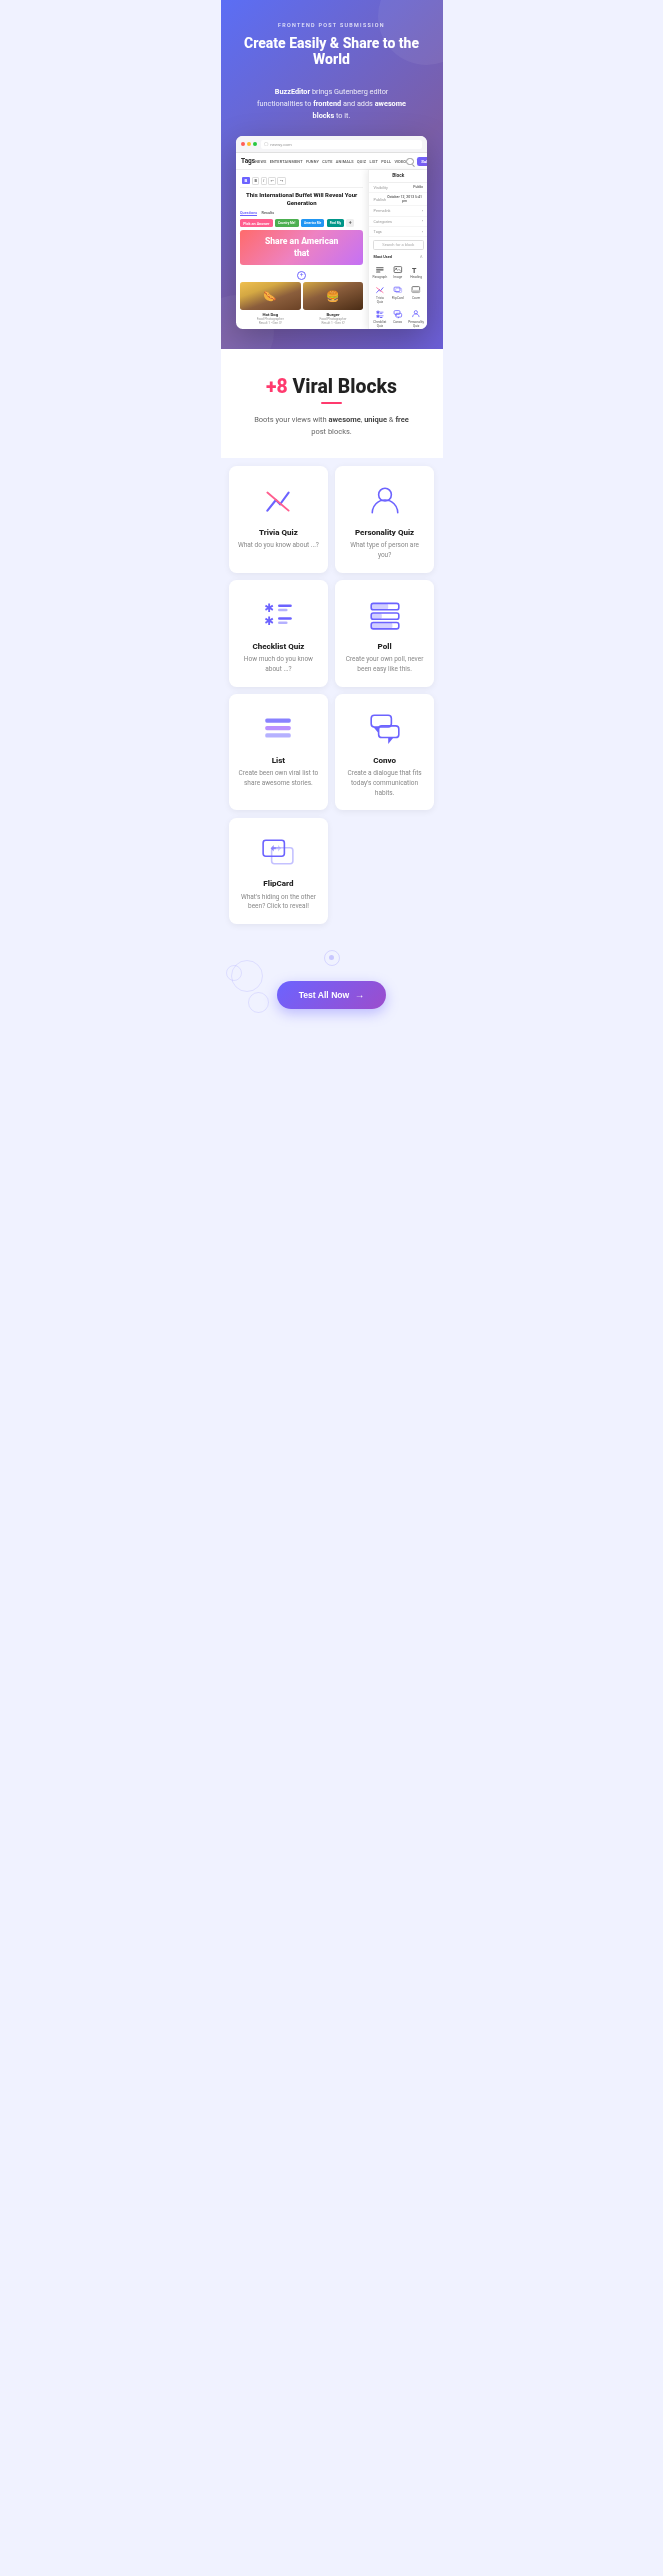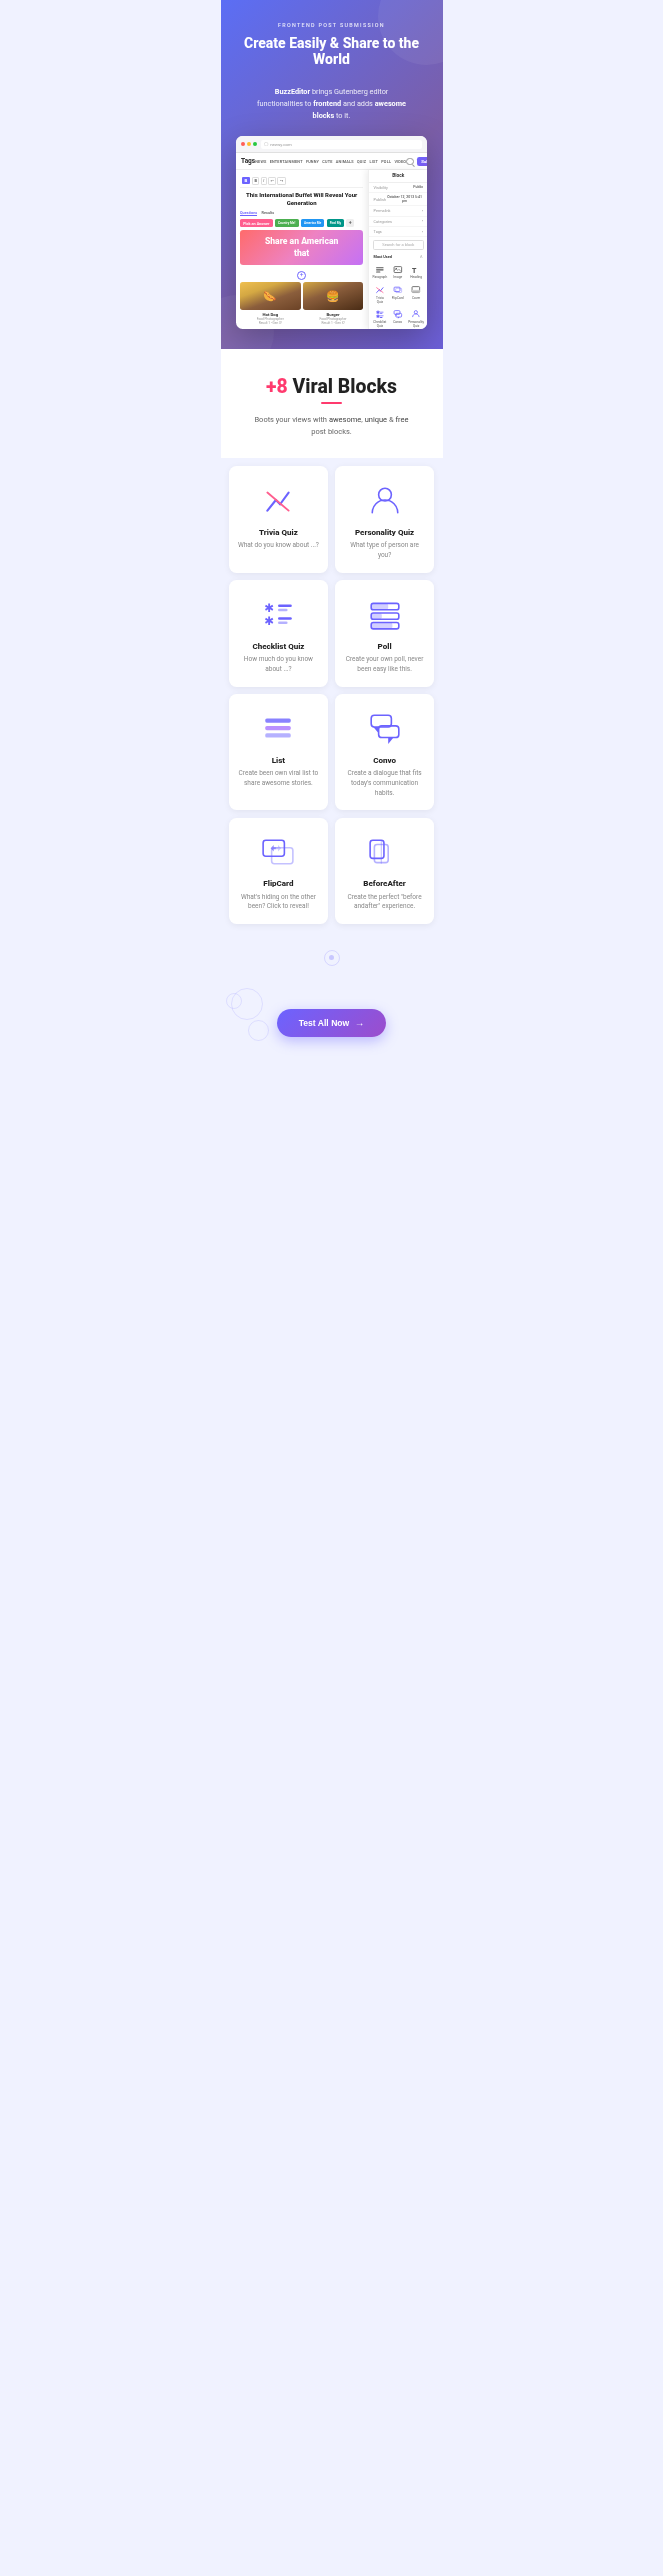--- a/index.html
+++ b/index.html
@@ -305,21 +305,21 @@
     }
     .viral-desc {
       font-size: 7.5px;
       color: #666;
       line-height: 1.6;
       max-width: 162px;
       margin: 0 auto;
     }
     .viral-desc strong {
       color: #444;
-      font-weight: 400;
+      font-weight: 700;
     }
 
     
     .features-grid {
       background: #f0f2ff;
       padding: 8.6px;
       display: grid;
       grid-template-columns: 1fr 1fr;
       gap: 7.5px;
     }
@@ -380,21 +380,20 @@
       gap: 5.4px;
       background: linear-gradient(135deg, #6c63ff, #9c4dcc);
       color: #fff;
       font-size: 8.6px;
       font-weight: 700;
       padding: 8.6px 21.5px;
       border-radius: 27px;
       cursor: pointer;
       box-shadow: 0 4.3px 13px rgba(108,99,255,0.4);
       border: none;
-      margin-top: 28px;
     }
     .cta-arrow {
       font-size: 9.7px;
     }
   </style>
 </head>
 <body>
 
 <div class="hero">
   <div class="hero-subtitle">FRONTEND POST SUBMISSION</div>
@@ -738,31 +737,20 @@
 
         <path d="M18 25 L24 19 L24 23 L28 23 L28 27 L24 27 L24 31 Z" fill="#6c63ff" opacity="0.7"></path>
         <path d="M38 25 L32 19 L32 23 L28 23 L28 27 L32 27 L32 31 Z" fill="#6c63ff" opacity="0.3"></path>
         <rect x="20" y="24" width="40" height="30" rx="5" fill="none" stroke="#6c63ff" stroke-width="3" opacity="0.4"></rect>
       </svg>
     </div>
     <div class="feature-title">FlipCard</div>
     <div class="feature-desc">What's hiding on the other been? Click to reveal!</div>
   </div>
 
-  <div class="feature-card">
-    <div class="feature-icon beforeafter-icon">
-      <svg width="34" height="34" viewBox="0 0 64 64">
-        <rect x="4" y="10" width="26" height="34" rx="5" fill="none" stroke="#6c63ff" stroke-width="3"></rect>
-        <rect x="12" y="18" width="26" height="34" rx="5" fill="none" stroke="#6c63ff" stroke-width="3" opacity="0.5"></rect>
-        <rect x="24" y="10" width="2" height="44" fill="#6c63ff" opacity="0.4"></rect>
-      </svg>
-    </div>
-    <div class="feature-title">BeforeAfter</div>
-    <div class="feature-desc">Create the perfect "before andafter" experience.</div>
-  </div>
 
 </div>
 
 <div class="cta-section">
   
   <div class="decorative-circle dc1"></div>
   <div class="decorative-circle dc2"></div>
   <div class="decorative-circle dc3"></div>
 
   

